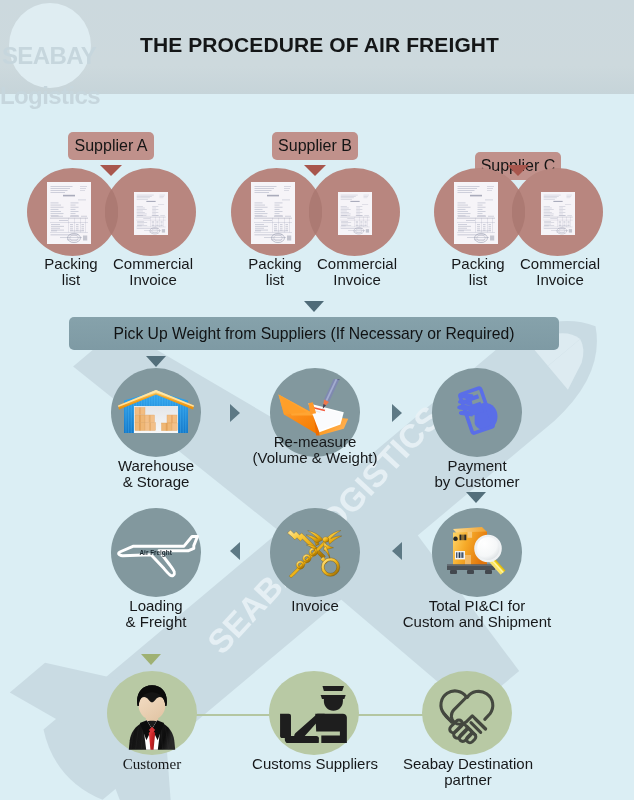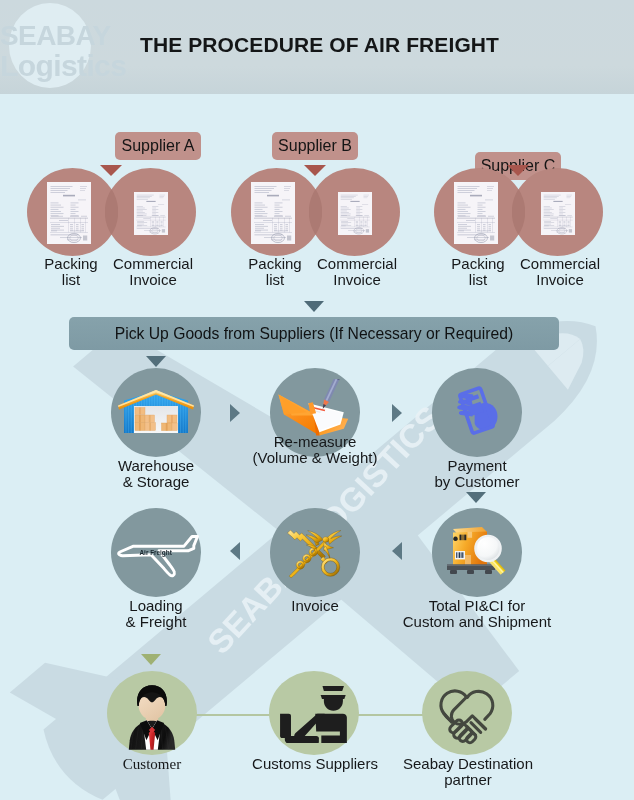--- a/index.html
+++ b/index.html
@@ -6,22 +6,22 @@
   body{width:634px;height:800px;font-family:"Liberation Sans",sans-serif;background:#dbeef4;overflow:hidden;}
   #page{position:relative;width:634px;height:800px;overflow:hidden;background:#dbeef4;}
 
   
   .header{position:absolute;left:0;top:0;width:634px;height:94px;
           background:linear-gradient(180deg,#ccd9de 0%,#cdd9dd 70%,#c6d4d9 100%);}
   .logo{position:absolute;left:9px;top:3px;width:82px;height:85px;border-radius:50%;
         background:#dfedf2;}
   .logo-txt{position:absolute;left:0px;top:22px;width:98px;text-align:center;
             color:#c6d6dd;font-weight:bold;line-height:1.0;}
-  .logo-l1{font-size:28px;letter-spacing:-0.6px;}
-  .logo-l2{font-size:30px;letter-spacing:-0.6px;margin-top:1px;}
+  .logo-l1{font-size:24px;letter-spacing:-0.6px;margin-top:22px;}
+  .logo-l2{font-size:24px;letter-spacing:-0.6px;margin-top:16px;}
   .header-title{position:absolute;left:140px;top:33px;font-size:21px;font-weight:bold;
                 color:#141617;letter-spacing:.1px;}
 
   
   .wm{position:absolute;pointer-events:none;}
 
   
   .badge{position:absolute;height:28px;border-radius:5px;background:#c0918b;
          color:#151515;font-size:16px;display:flex;align-items:center;justify-content:center;}
   .badge-tri{position:absolute;width:0;height:0;border-left:11px solid transparent;
@@ -77,21 +77,21 @@
   <div class="header">
     <div class="logo"></div>
     <div class="logo-txt">
       <div class="logo-l1">SEABAY</div>
       <div class="logo-l2">Logistics</div>
     </div>
     <div class="header-title">THE PROCEDURE OF AIR FREIGHT</div>
   </div>
 
   <div id="suppliers">
-      <div class="badge" style="left:68px;top:132px;width:86px;margin-left:47px;">
+      <div class="badge" style="left:68px;top:132px;width:86px;">
         <span>Supplier A</span>
       </div>
       <div class="badge-tri" style="left:100px;top:165px;"></div>
       <div class="sup-circle" style="left:27px;top:168px;"></div>
       <div class="sup-circle" style="left:105px;top:168px;"></div>
       <svg class="sup-lens" style="left:105px;top:189px;" width="13" height="46" viewBox="0 0 13 46">
         <path d="M6.5 0 A 45.5 44 0 0 0 6.5 46 A 45.5 44 0 0 0 6.5 0 Z" fill="#ac7a73"></path>
       </svg>
       <svg class="doc" style="left:47px;top:182px;" width="44" height="62" viewBox="0 0 44 62" preserveAspectRatio="none">
         <rect x="0" y="0" width="44" height="62" fill="#f6f4f8"></rect>
@@ -479,21 +479,21 @@
         <rect x="20" y="57.4" width="11" height="0.8" fill="#9499b0" opacity="0.4"></rect>
         <ellipse cx="27" cy="56" rx="6.4" ry="4.6" fill="none" stroke="#6a7088" stroke-width=".7" opacity=".55"></ellipse>
         <ellipse cx="27" cy="56" rx="4.2" ry="2.8" fill="none" stroke="#6a7088" stroke-width=".5" opacity=".45"></ellipse>
         <rect x="36" y="53.5" width="4.2" height="5" fill="#6a7088" opacity=".35"></rect>
       </svg>
       <div class="cap" style="left:424px;top:256px;width:108px;"><span>Packing<br>list</span></div>
       <div class="cap" style="left:498px;top:256px;width:124px;"><span>Commercial<br>Invoice</span></div>
     </div>
 
   <div class="bar">
-    <span>Pick Up Goods from Suppliers (If Necessary or Required)</span>
+    <span>Pick Up Weight from Suppliers (If Necessary or Required)</span>
   </div>
 
   <div id="flow">
       <div class="hline" style="left:196px;top:714px;width:78px;"></div>
       <div class="hline" style="left:358px;top:714px;width:66px;"></div>
       <div class="arr-r" style="left:230px;top:404px;"></div>
       <div class="arr-r" style="left:392px;top:404px;"></div>
       <div class="arr-l" style="left:230px;top:542px;"></div>
       <div class="arr-l" style="left:392px;top:542px;"></div>
       <div class="tri-d" style="left:146px;top:356px;"></div>

